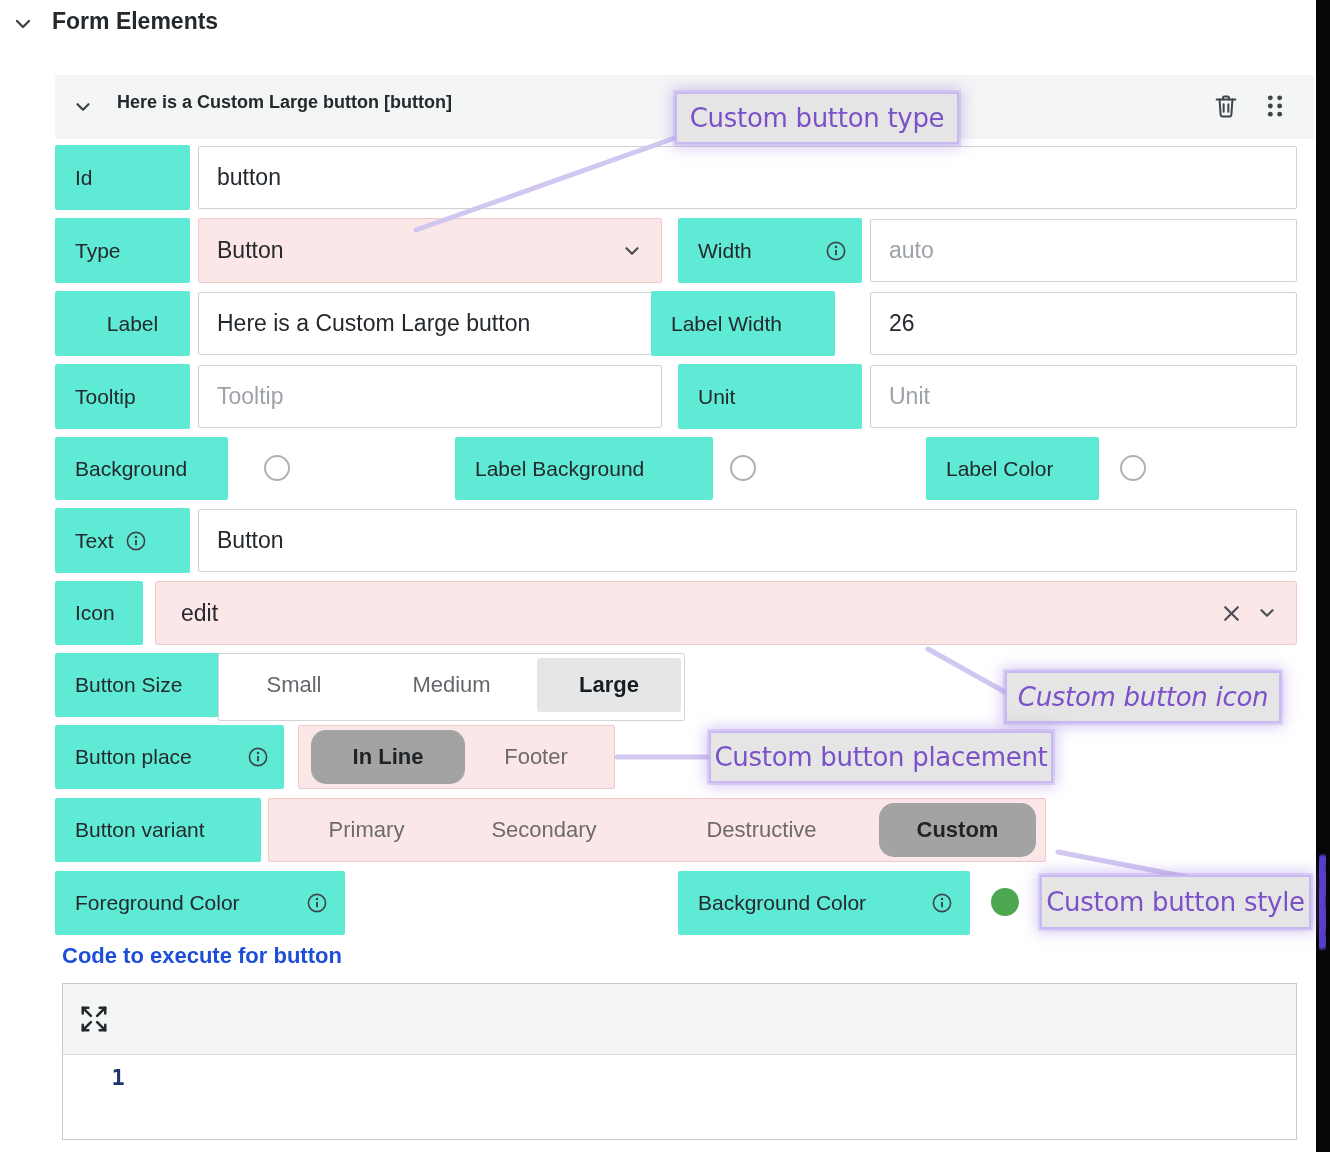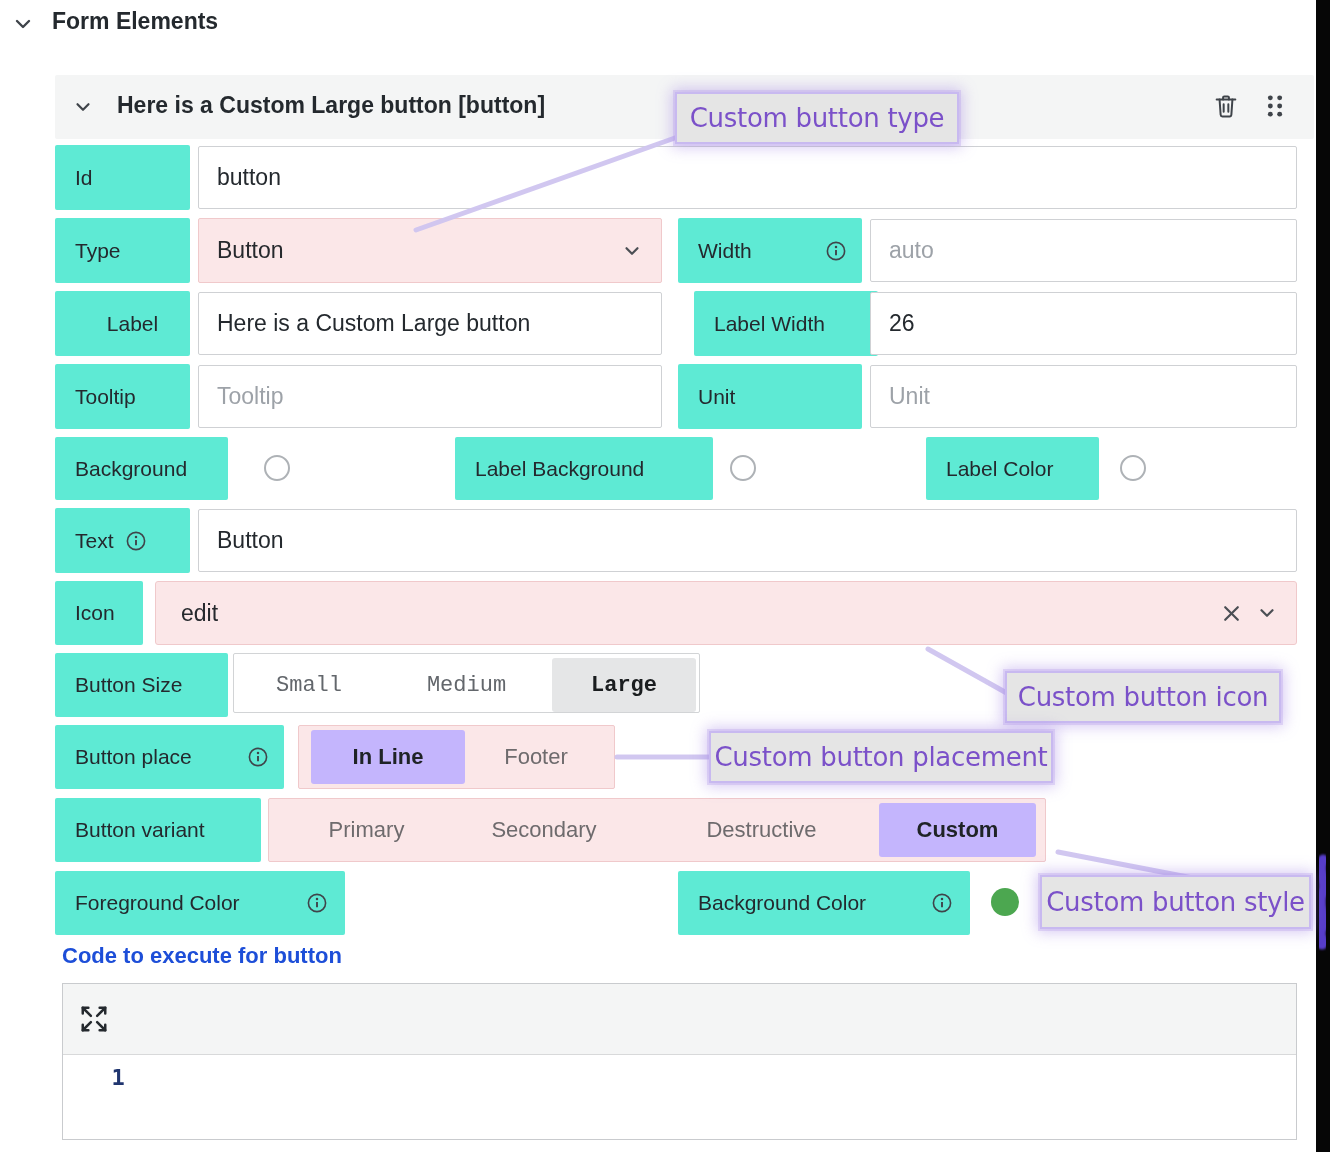--- a/index.html
+++ b/index.html
@@ -17,21 +17,21 @@
   
   .pink{background:#FBE7E8;border:1px solid #F0C9CB;border-radius:2px;display:flex;
         align-items:center;font-size:23px;color:#26292D;}
   
   .segwrap{border-radius:2px;display:block;}
   .segwrap.gray{background:#fff;border:1px solid #D2D4D6;}
   .segwrap.pinkbg{background:#FBE7E8;border:1px solid #F0C9CB;}
   .seg{position:absolute;display:flex;align-items:center;justify-content:center;
        font-size:22px;color:#63676C;border-radius:3px;cursor:pointer;}
   .seg.sel-gray{background:#E5E6E7;color:#1A1D1F;font-weight:600;}
-  .seg.sel-pink{background:#c4b5fd;color:#1F2326;font-weight:600;}
+  .seg.sel-pink{background:#a3a3a3;color:#1F2326;font-weight:600;border-radius:15px;}
   .seg.pinktxt{color:#6E6B6D;}
   
   .swatch{width:26px;height:26px;border-radius:50%;background:#fff;border:2px solid #AEB2B6;}
   
   .ic{display:inline-flex;align-items:center;justify-content:center;}
   
   .callout{position:absolute;background:#e5e5e5;display:flex;align-items:center;justify-content:center;
            color:#7B51C9;font-size:26px;font-weight:500;letter-spacing:-.3px;z-index:60;
            border:2px solid #C8B9F0;box-shadow:0 0 0 2px rgba(186,164,235,.35),0 0 14px 3px rgba(148,113,226,.40);
            font-family:"DejaVu Sans","Liberation Sans",sans-serif;white-space:nowrap;}
@@ -56,21 +56,21 @@
       </svg>
   </span>
   <div class="abs" style="left:52px;top:8px;font-size:23px;font-weight:700;color:#24292E;">Form Elements</div>
 
   <div class="abs" style="left:55px;top:75px;width:1259px;height:64px;background:#F4F5F5;border-radius:2px;">
     <span class="abs ic" style="left:17px;top:21px;width:22px;height:22px;">
       <svg width="22" height="22" viewBox="0 0 20 20" fill="none" stroke="#3F444A" stroke-width="2" stroke-linecap="round" stroke-linejoin="round">
           <polyline points="5,7.5 10,12.5 15,7.5"></polyline>
         </svg>
     </span>
-    <div class="abs" style="left:62px;top:17px;font-size:23px;font-weight:600;color:#24292E;">Here is a Custom Large button [button]</div>
+    <div class="abs" style="left:62px;top:17px;font-size:18px;font-weight:600;color:#24292E;">Here is a Custom Large button [button]</div>
     <span class="abs ic" style="left:1157px;top:17px;width:28px;height:28px;">
       <svg width="28" height="28" viewBox="0 0 24 24" fill="none" stroke="#3F444A" stroke-width="1.7" stroke-linecap="round" stroke-linejoin="round">
         <path d="M4 6.5h16"></path>
           <path d="M9.5 6.5V4.8a1 1 0 0 1 1-1h3a1 1 0 0 1 1 1v1.7"></path>
         <path d="M6.5 6.5l.9 13a1.5 1.5 0 0 0 1.5 1.4h6.2a1.5 1.5 0 0 0 1.5-1.4l.9-13"></path>
         <path d="M10 10.5v6.5M14 10.5v6.5"></path>
         </svg>
     </span>
     <span class="abs ic" style="left:1206px;top:17px;width:28px;height:28px;">
       <svg width="28" height="28" viewBox="0 0 24 24" fill="#3F444A">
@@ -109,21 +109,21 @@
           <circle cx="10" cy="5.9" r="1.25" fill="#3F444A"></circle>
         </svg>
     </span>
   </div>
   <input class="abs inp" style="left: 870px; top: 219px; width: 427px; height: 63px;" placeholder="auto">
 
   <div class="abs lbl" style="left:55px;top:291px;width:135px;height:65px;justify-content:center;">
       <span>Label</span>
     </div>
   <input class="abs inp" style="left: 198px; top: 292px; width: 464px; height: 63px;" value="Here is a Custom Large button">
-  <div class="abs lbl" style="left:694px;top:291px;width:184px;height:65px;">
+  <div class="abs lbl" style="left:651px;top:291px;width:184px;height:65px;">
       <span>Label Width</span>
     </div>
   <input class="abs inp" style="left: 870px; top: 292px; width: 427px; height: 63px;" value="26">
 
   <div class="abs lbl" style="left:55px;top:364px;width:135px;height:65px;">
       <span>Tooltip</span>
     </div>
   <input class="abs inp" style="left: 198px; top: 365px; width: 464px; height: 63px;" placeholder="Tooltip">
   <div class="abs lbl" style="left:678px;top:364px;width:184px;height:65px;">
       <span>Unit</span>
@@ -171,21 +171,21 @@
     <span class="ic">
       <svg width="22" height="22" viewBox="0 0 20 20" fill="none" stroke="#4B4F54" stroke-width="2" stroke-linecap="round" stroke-linejoin="round">
           <polyline points="5,7.5 10,12.5 15,7.5"></polyline>
         </svg>
     </span>
   </div>
 
   <div class="abs lbl" style="left:55px;top:653px;width:173px;height:64px;">
       <span>Button Size</span>
     </div>
-  <div class="abs segwrap gray" style="left:233px;top:653px;width:467px;height:60px;font-family:Liberation Mono, monospace;">
+  <div class="abs segwrap gray" style="left:218px;top:653px;width:467px;height:68px;">
     <span class="seg" style="left:15px;top:0;width:120px;height:62px;">Small</span>
     <span class="seg" style="left:155px;top:0;width:155px;height:62px;">Medium</span>
     <span class="seg sel-gray" style="left:318px;top:4px;width:144px;height:54px;">Large</span>
   </div>
 
   <div class="abs lbl" style="left:55px;top:725px;width:229px;height:64px;">
     <span>Button place</span>
     <span class="ic" style="margin-left:auto;margin-right:16px;">
       <svg width="20" height="20" viewBox="0 0 20 20">
           <circle cx="10" cy="10" r="8.6" fill="none" stroke="#3F444A" stroke-width="1.6"></circle>
@@ -260,17 +260,17 @@
         </filter>
       </defs>
     <line x1="416" y1="230" x2="686" y2="134" stroke="#CFC5F0" stroke-width="5" stroke-linecap="round" opacity="0.95"></line>
     <line x1="928" y1="649" x2="1012" y2="696" stroke="#CFC5F0" stroke-width="5" stroke-linecap="round" opacity="0.95"></line>
     <line x1="617" y1="757" x2="711" y2="757" stroke="#CFC5F0" stroke-width="5" stroke-linecap="round" opacity="0.95"></line>
     <line x1="1058" y1="852" x2="1198" y2="879" stroke="#CFC5F0" stroke-width="5" stroke-linecap="round" opacity="0.95"></line>
     <path d="M1323 860 C1316 872 1329 882 1322 894 C1316 906 1328 918 1321 930 C1318 937 1325 941 1322 944" stroke="#5B3FD4" stroke-width="11" fill="none" stroke-linecap="round" opacity="0.95" filter="url(#blur1)"></path>
   </svg>
 
   <div class="callout" style="left:675px;top:92px;width:280px;height:48px;">Custom button type</div>
-  <div class="callout" style="left:1005px;top:671px;width:272px;height:48px;">Custom button icon</div>
+  <div class="callout" style="left:1005px;top:671px;width:272px;height:48px;font-style:italic;">Custom button icon</div>
   <div class="callout" style="left:709px;top:731px;width:340px;height:48px;">Custom button placement</div>
   <div class="callout" style="left:1040px;top:875px;width:267px;height:50px;">Custom button style</div>
 
 </div>
 
 </body></html>

